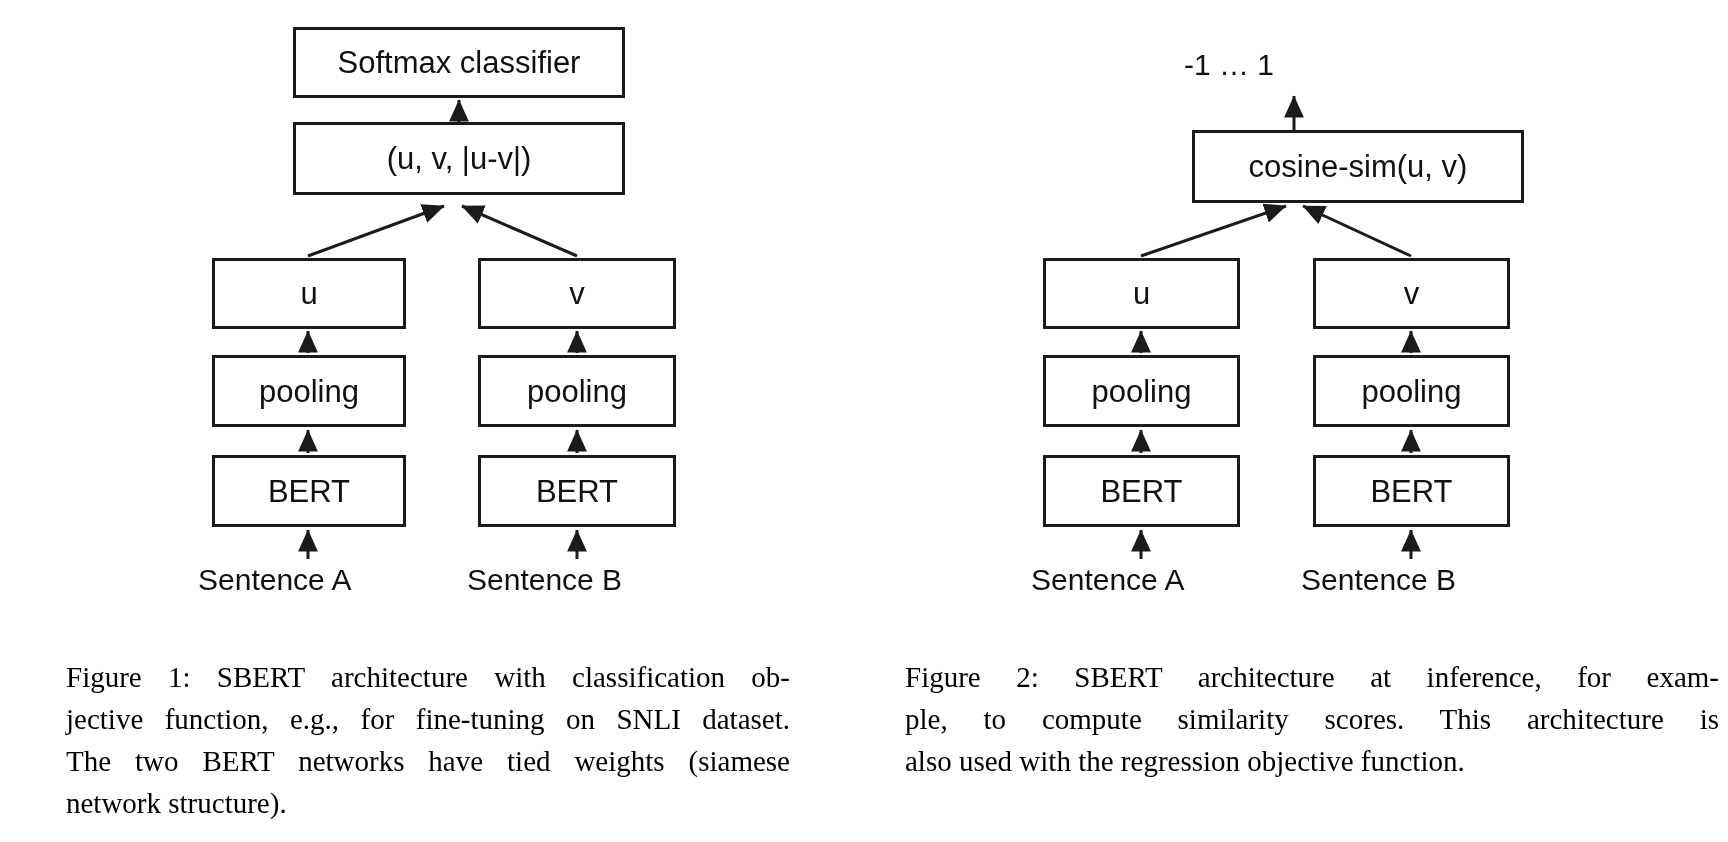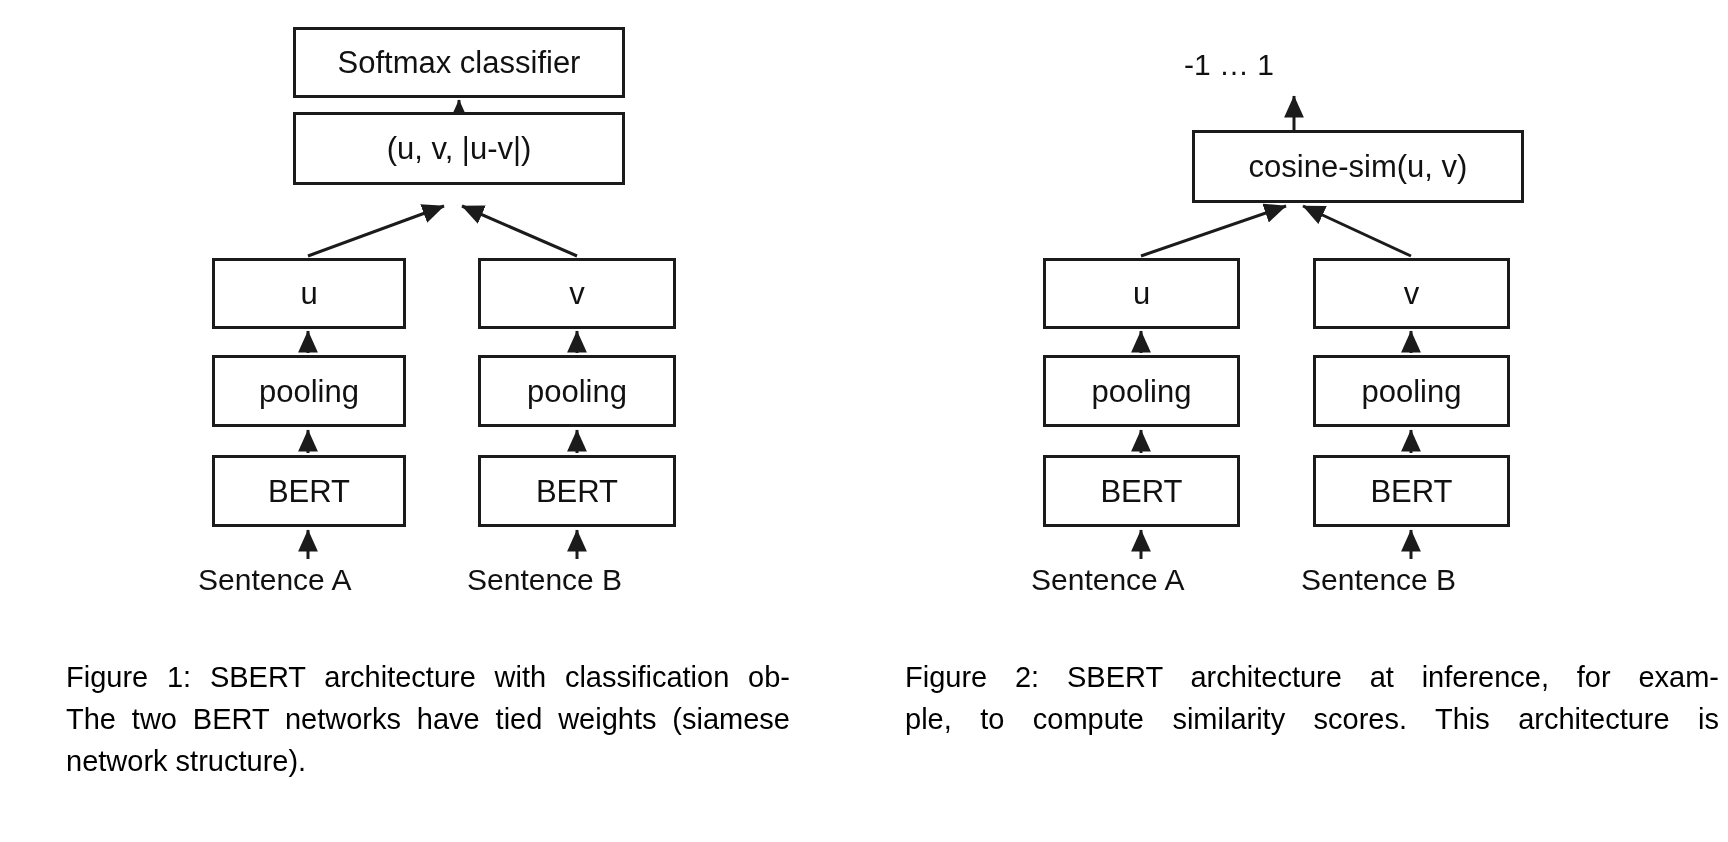--- a/index.html
+++ b/index.html
@@ -38,21 +38,21 @@
   .flabel {
     position: absolute;
     width: 220px;
     font-size: 30px;
     line-height: 34px;
     color: #111111;
     white-space: nowrap;
   }
   .caption {
     position: absolute;
-    font-family: Liberation Sans, sans-serif;
+    font-family: Liberation Serif, serif;
     font-size: 29px;
     line-height: 42px;
     color: #000000;
   }
   .cap-line {
     text-align: justify;
     text-align-last: justify;
     text-justify: inter-word;
     white-space: normal;
   }
@@ -90,21 +90,21 @@
       <line x1="1411" y1="353" x2="1411" y2="331" marker-end="url(#ah)"></line>
       <line x1="1141" y1="453" x2="1141" y2="430" marker-end="url(#ah)"></line>
       <line x1="1411" y1="453" x2="1411" y2="430" marker-end="url(#ah)"></line>
       <line x1="1141" y1="559" x2="1141" y2="530" marker-end="url(#ah)"></line>
       <line x1="1411" y1="559" x2="1411" y2="530" marker-end="url(#ah)"></line>
     </g>
   </svg>
 
   <div>
     <div class="box" style="left:293px; top:27px;  width:332px; height:71px;">Softmax classifier</div>
-    <div class="box" style="left:293px; top:112px; width:332px; height:73px;">(u, v, |u-v|)</div>
+    <div class="box" style="left:293px; top:122px; width:332px; height:73px;">(u, v, |u-v|)</div>
     <div class="box" style="left:212px; top:258px; width:194px; height:71px;">u</div>
     <div class="box" style="left:478px; top:258px; width:198px; height:71px;">v</div>
     <div class="box" style="left:212px; top:355px; width:194px; height:72px;">pooling</div>
     <div class="box" style="left:478px; top:355px; width:198px; height:72px;">pooling</div>
     <div class="box" style="left:212px; top:455px; width:194px; height:72px;">BERT</div>
     <div class="box" style="left:478px; top:455px; width:198px; height:72px;">BERT</div>
     <div class="flabel" style="left:198px; top:563px;">Sentence A</div>
     <div class="flabel" style="left:467px; top:563px;">Sentence B</div>
   </div>
 
@@ -116,22 +116,24 @@
     <div class="box" style="left:1043px; top:355px; width:197px; height:72px;">pooling</div>
     <div class="box" style="left:1313px; top:355px; width:197px; height:72px;">pooling</div>
     <div class="box" style="left:1043px; top:455px; width:197px; height:72px;">BERT</div>
     <div class="box" style="left:1313px; top:455px; width:197px; height:72px;">BERT</div>
     <div class="flabel" style="left:1031px; top:563px;">Sentence A</div>
     <div class="flabel" style="left:1301px; top:563px;">Sentence B</div>
   </div>
 
   <div class="caption" style="left:66px; top:656px; width:724px;">
     <div class="cap-line">Figure 1: SBERT architecture with classification ob-</div>
+    <div class="cap-line">jective function, e.g., for fine-tuning on SNLI dataset.</div>
     <div class="cap-line">The two BERT networks have tied weights (siamese</div>
     <div class="cap-line last">network structure).</div>
   </div>
 
   <div class="caption" style="left:905px; top:656px; width:814px;">
     <div class="cap-line">Figure 2: SBERT architecture at inference, for exam-</div>
     <div class="cap-line">ple, to compute similarity scores. This architecture is</div>
+    <div class="cap-line last">also used with the regression objective function.</div>
   </div>
 
 </div>
 
 </body></html>

